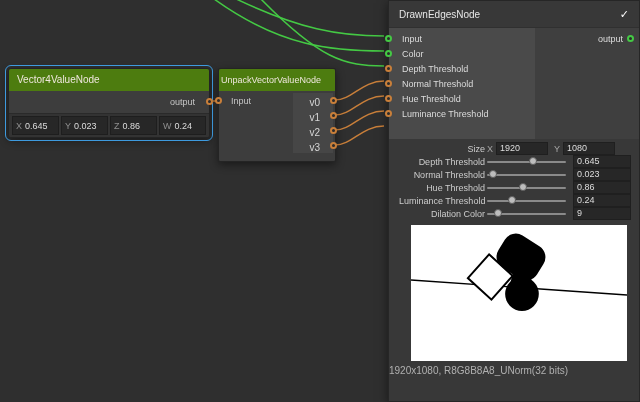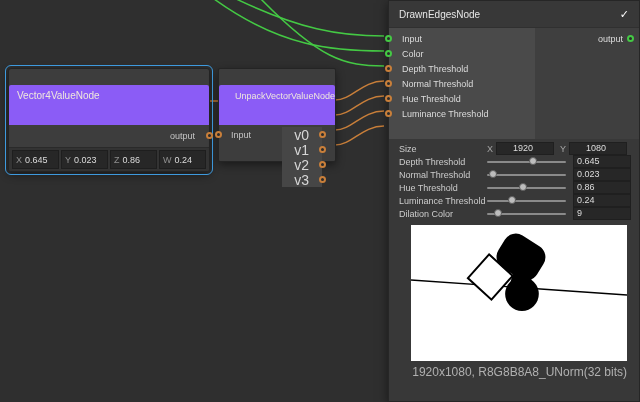--- a/index.html
+++ b/index.html
@@ -11,70 +11,70 @@
     overflow:hidden;
     position:relative;
     -webkit-font-smoothing:antialiased;
   }
   .canvas{position:absolute;inset:0;}
   svg.wires{position:absolute;left:0;top:0;width:640px;height:402px;pointer-events:none;}
   svg.wires path{pointer-events:stroke;}
 
   
   .node{position:absolute;background:#3d3d3d;border:1px solid #242424;border-radius:2px;box-shadow:0 3px 8px rgba(0,0,0,.45);}
-  .node-header{height:40px;line-height:22px;padding:0 8px;font-size:10px;color:#efe7dd;background:#8b5cf6;border-radius:2px 2px 0 0;white-space:nowrap;overflow:hidden;margin-top:16px;}
+  .node-header{height:22px;line-height:22px;padding:0 8px;font-size:10px;color:#efe7dd;background:#4d7c0f;border-radius:2px 2px 0 0;white-space:nowrap;overflow:hidden;}
   .port{position:absolute;width:7px;height:7px;border-radius:50%;background:#2c2c2c;box-sizing:border-box;}
   .port.green{border:2px solid #44c944;}
   .port.orange{border:2px solid #c97f3a;}
 
   
   .v4{left:8px;top:68px;width:200px;outline:1px solid #3e9ade;outline-offset:2px;border-radius:3px;}
   .v4-out-row{position:relative;height:22px;display:flex;align-items:center;justify-content:flex-end;padding-right:14px;font-size:9px;color:#c6c6c6;}
   .v4-out-row .port{right:-4px;top:7px;}
   .v4-fields{display:flex;height:19px;background:#333333;border-top:1px solid #2a2a2a;border-radius:0 0 2px 2px;padding:2px 2px;}
   .field{flex:1;margin:0 1px;background:#272727;border:1px solid #1e1e1e;display:flex;align-items:center;font-size:9px;overflow:hidden;}
   .field .fl{color:#8f8f8f;padding:0 3px;}
   .field .fv{color:#dcdcdc;}
 
   
   .unpack{left:218px;top:68px;width:116px;height:92px;}
-  .unpack .node-header{font-size:9px;padding:0 16px;}
+  .unpack .node-header{font-size:9px;padding:0 2px;}
   .unpack-body{position:relative;height:70px;}
   .in-row{position:absolute;left:0;top:2px;height:15px;display:flex;align-items:center;padding-left:12px;font-size:9px;color:#c6c6c6;}
   .in-row .port{left:-4px;top:4px;}
-  .u-out-row{position:absolute;right:13px;width:40px;height:15px;background:#464646;display:flex;align-items:flex-start;justify-content:flex-end;padding-right:13px;font-size:14px;color:#d6d6d6;box-sizing:border-box;}
+  .u-out-row{position:absolute;right:2px;width:40px;height:15px;background:#464646;display:flex;align-items:flex-end;justify-content:flex-end;padding-right:13px;font-size:10px;color:#d6d6d6;box-sizing:border-box;}
   .u-out-row .port{right:-4px;top:4px;}
 
   
   .panel{position:absolute;left:388px;top:0;width:252px;height:402px;background:#383838;border:1px solid #262626;box-sizing:border-box;box-shadow:0 3px 10px rgba(0,0,0,.5);}
   .panel-header{height:26px;display:flex;align-items:center;padding:0 10px;font-size:10px;color:#e6e6e6;border-bottom:1px solid #303030;}
   .panel-check{margin-left:auto;color:#ffffff;font-size:11px;line-height:11px;}
   .ports-section{display:flex;height:111px;}
   .ports-left{width:146px;background:#4a4a4a;padding-top:3px;box-sizing:border-box;}
   .port-row{position:relative;height:15px;display:flex;align-items:center;padding-left:13px;font-size:9px;color:#dcdcdc;}
   .port-row .port{left:-4px;top:4px;}
   .ports-right{flex:1;background:#3f3f3f;position:relative;}
   .output-row{position:absolute;top:3px;right:0;left:0;height:15px;display:flex;align-items:center;justify-content:flex-end;padding-right:16px;font-size:9px;color:#dcdcdc;}
   .output-row .port{right:5px;top:4px;}
 
   .props{padding-top:3px;}
   .prop-row{height:13px;display:flex;align-items:center;padding:0 8px 0 10px;font-size:9px;color:#cccccc;}
-  .prop-label{width:86px;flex-shrink:0;white-space:nowrap;overflow:hidden;}
+  .prop-label{width:86px;flex-shrink:0;white-space:nowrap;overflow:hidden;text-align:right;}
   .axis-label{color:#a5a5a5;margin:0 3px 0 2px;}
-  .size-box{width:44px;height:11px;background:#272727;border:1px solid #1f1f1f;color:#ddd;line-height:11px;padding:0 16px;margin-right:4px;}
+  .size-box{width:44px;height:11px;background:#272727;border:1px solid #1f1f1f;color:#ddd;line-height:11px;padding:0 3px;margin-right:4px;}
   .slider{flex:1;position:relative;height:13px;margin:0 7px 0 2px;}
   .slider-track{position:absolute;left:0;right:0;top:6px;height:2px;background:#8a8a8a;border-radius:1px;}
   .slider-handle{position:absolute;top:2px;width:8px;height:8px;border-radius:50%;background:#bdbdbd;border:1px solid #5d5d5d;box-sizing:border-box;}
   .value-box{width:50px;height:11px;background:#272727;border:1px solid #1f1f1f;color:#ddd;line-height:11px;padding:0 3px;flex-shrink:0;}
   .color-bar{flex:1;height:10px;background:#ffffff;margin:0 2px;position:relative;border:1px solid #1f1f1f;}
   .color-expand{position:absolute;right:0;top:0;width:10px;height:10px;background:#222;color:#fff;font-size:8px;line-height:10px;text-align:center;}
 
   .preview{margin:5px 12px 0 22px;height:136px;background:#ffffff;position:relative;overflow:hidden;}
   .preview svg{display:block;width:100%;height:100%;}
-  .caption{text-align:right;font-size:12px;color:#b0b0b0;padding:4px 12px 0 0;}
+  .caption{font-size:10px;color:#b0b0b0;padding:4px 12px 0 0;}
 </style>
 </head>
 <body>
 
 <div class="canvas">
 
   <svg class="wires">
     <path d="M 230,-4 C 300,30 340,36 384,36" stroke="#44c944" stroke-width="1.5" fill="none"></path>
     <path d="M 210,-4 C 280,48 335,51 384,51" stroke="#44c944" stroke-width="1.5" fill="none"></path>
     <path d="M 258,-4 C 320,60 345,66 384,66" stroke="#44c944" stroke-width="1.5" fill="none"></path>

